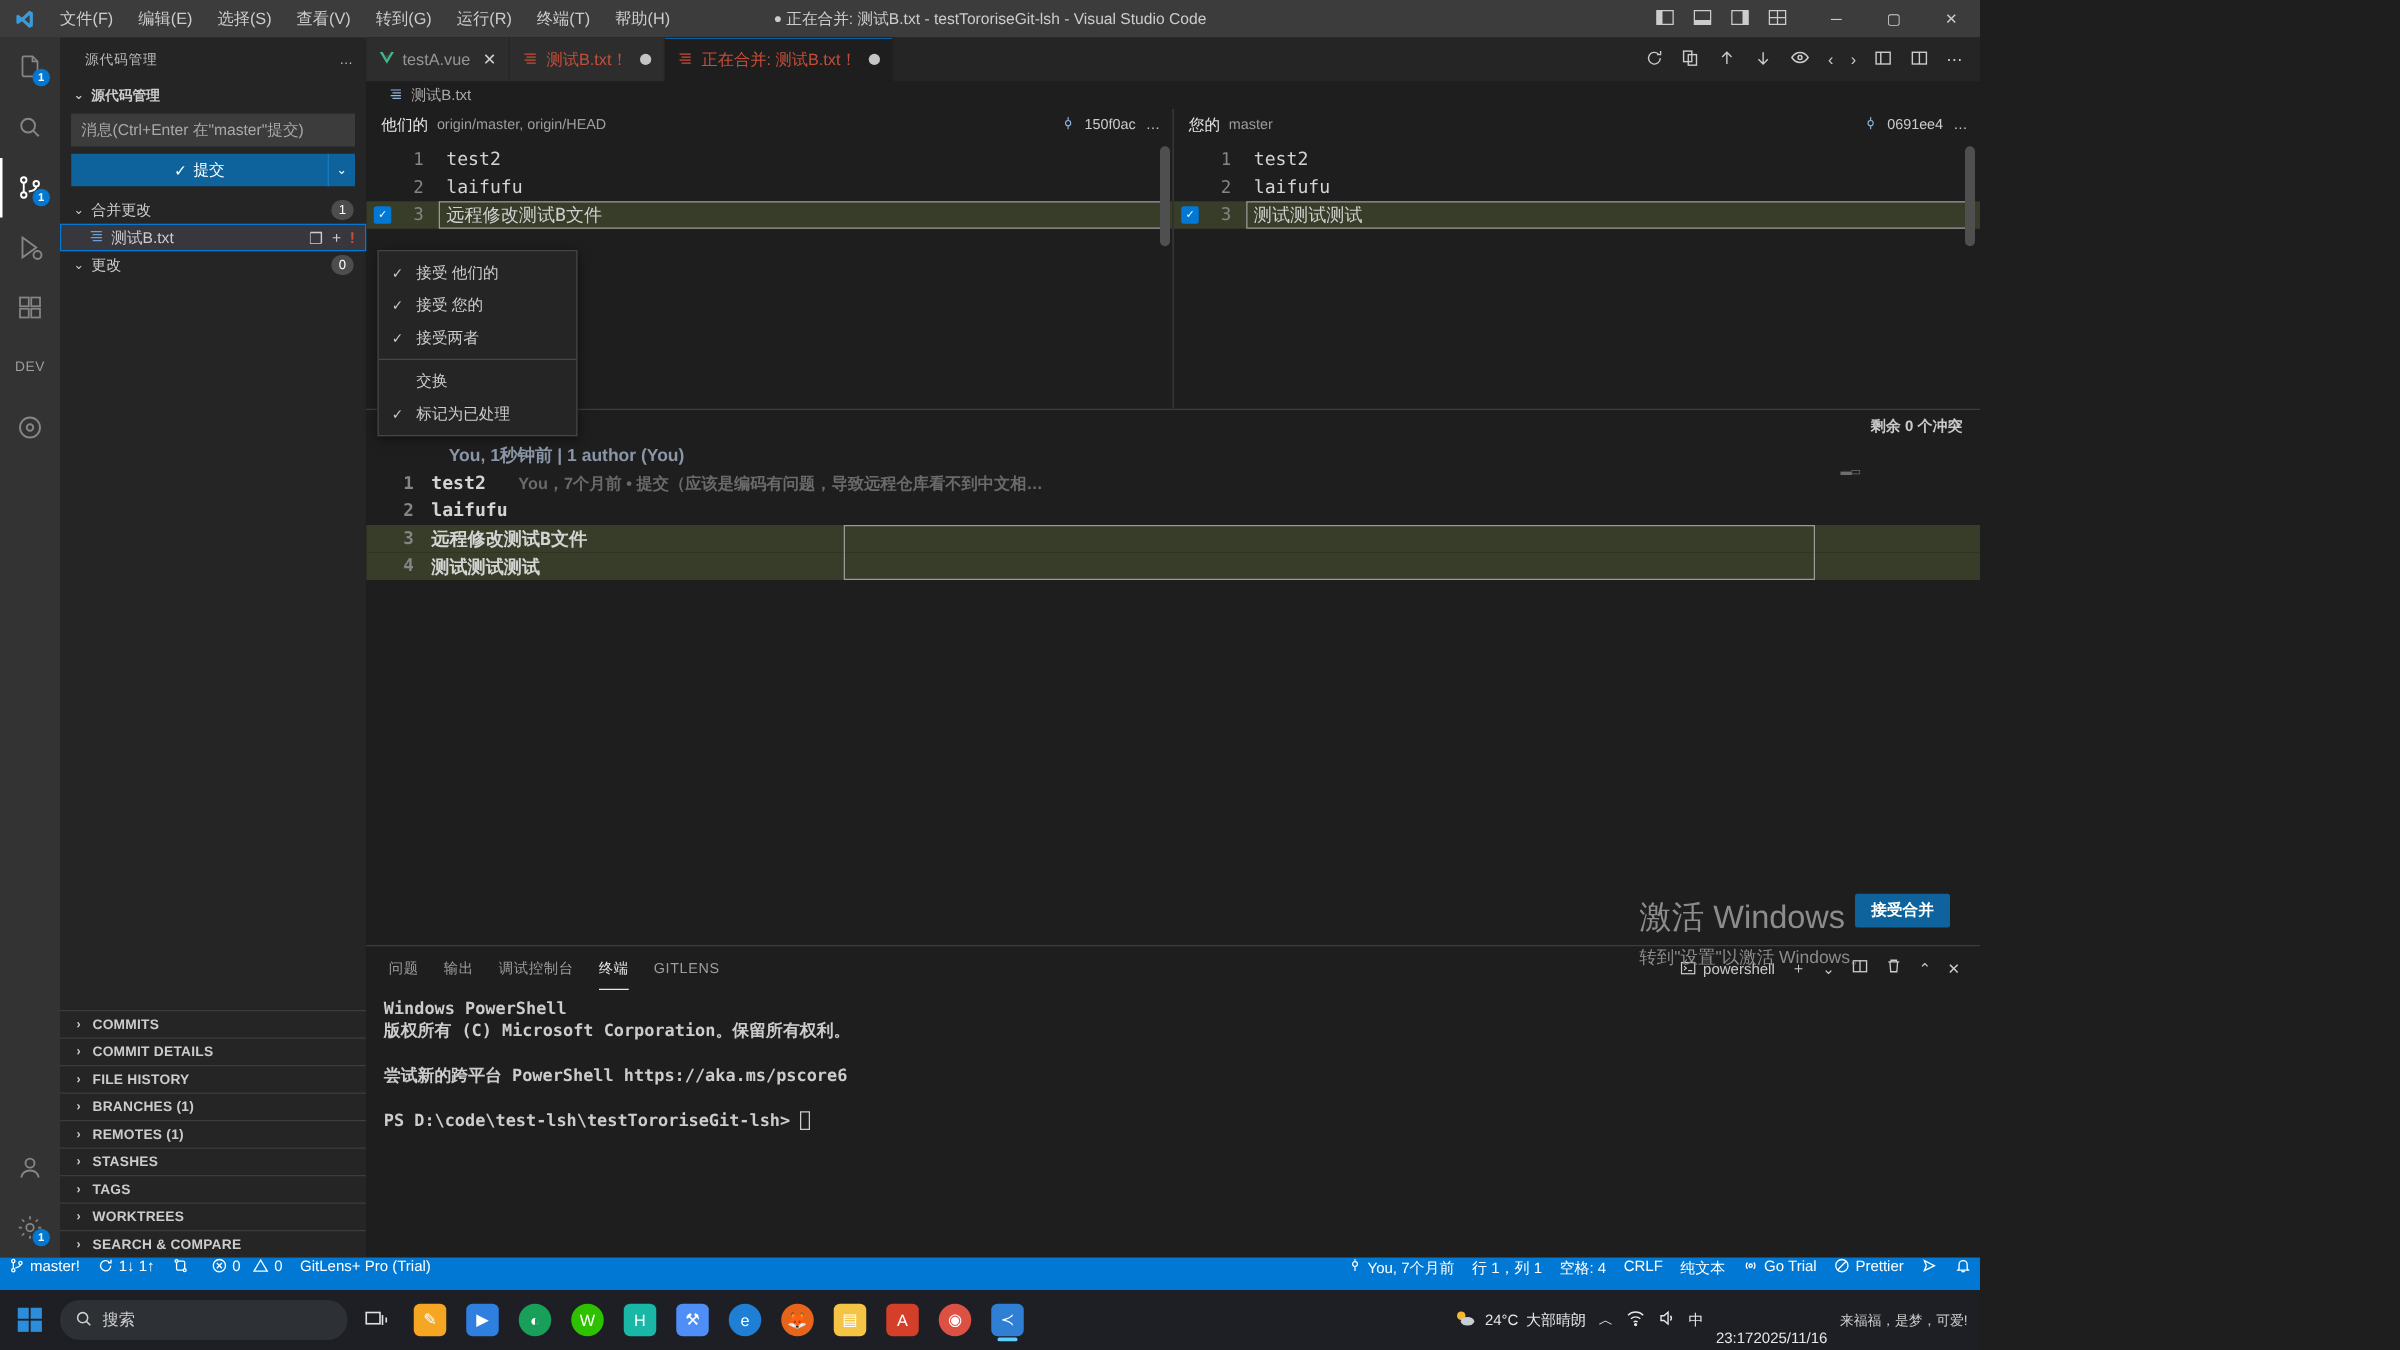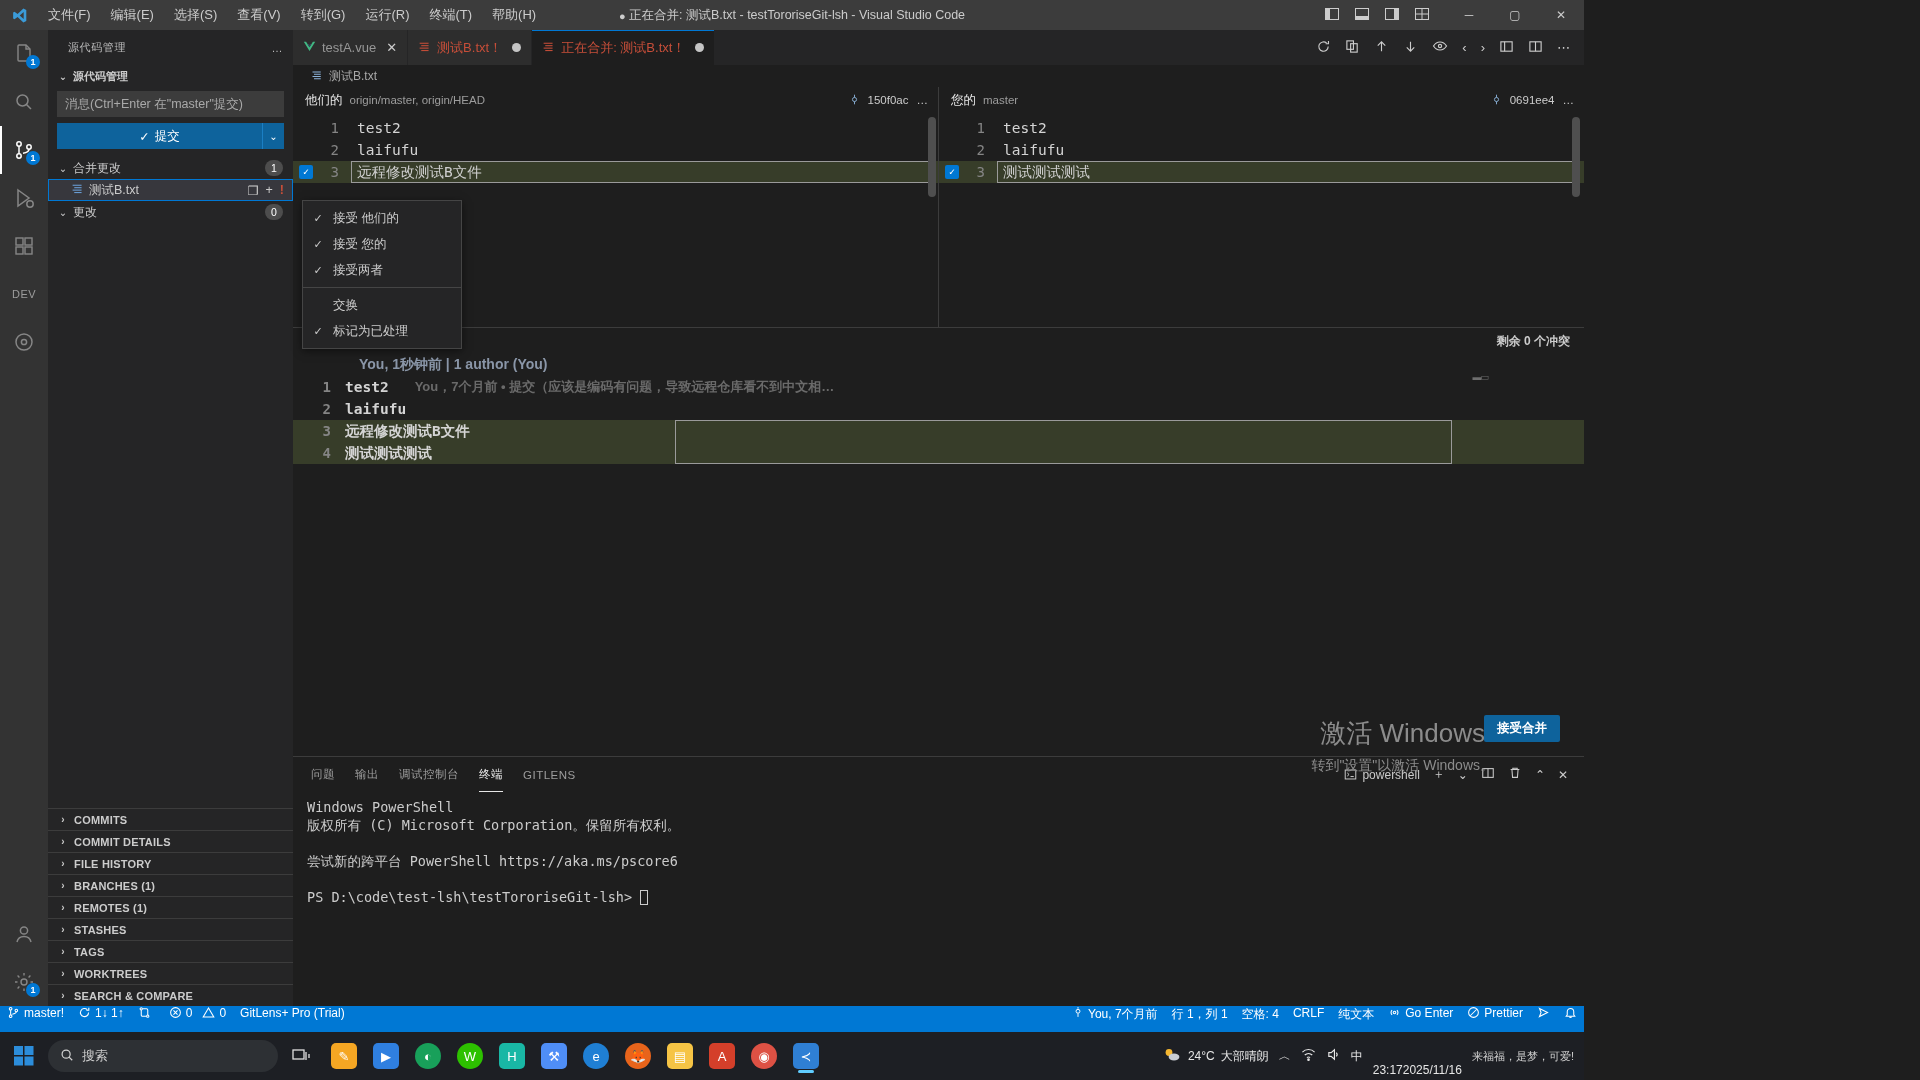--- a/index.html
+++ b/index.html
@@ -187,25 +187,25 @@
   .panel { height: 250px; flex: 0 0 250px; background: #1e1e1e; border-top: 1px solid #3c3c3c; display: flex; flex-direction: column; }
   .panel-tabs { height: 35px; display: flex; align-items: center; padding-left: 18px; gap: 20px; flex: 0 0 35px;}
   .ptab { font-size: 11.5px; color: #9d9d9d; letter-spacing: .5px; height: 35px; display: flex; align-items: center; }
   .ptab.active { color: #e7e7e7; box-shadow: inset 0 -1px 0 #e7e7e7; }
   .panel-actions { margin-left: auto; display: flex; align-items: center; gap: 13px; padding-right: 16px; color: #cccccc; font-size: 12px;}
   .pshell { display: flex; align-items: center; gap: 5px; font-size: 12px; color: #cccccc; }
   .terminal {
     flex: 1; padding: 6px 0 0 14px; font-family: "DejaVu Sans Mono", "Liberation Mono", monospace;
     font-size: 13.5px; color: #cccccc; line-height: 18px;
   }
-  .term-line { white-space: pre; }
+  .term-line { white-space: pre; font-weight: bold; }
   .cursor-block { display: inline-block; width: 8px; height: 15px; border: 1px solid #cccccc; vertical-align: -3px; }
 
   
-  .watermark { position: absolute; right: 90px; bottom: 305px; text-align: center; color: #6b6b6b; pointer-events: none; }
+  .watermark { position: absolute; right: 90px; bottom: 305px; text-align: left; color: #6b6b6b; pointer-events: none; }
   .watermark .w1 { font-size: 26px; color: #8c8c8c; }
   .watermark .w2 { font-size: 14px; color: #8c8c8c; margin-top: 6px; }
 
   
   .statusbar {
     height: 26px; flex: 0 0 26px; background: #0078d4; display: flex; align-items: center;
     color: #ffffff; font-size: 12px;
   }
   .sb-item { display: flex; align-items: flex-start; gap: 4px; padding: 0 7px; height: 26px; white-space: nowrap;}
   .sb-right { margin-left: auto; display: flex; align-items: center; }
@@ -797,21 +797,21 @@
       <div class="sb-item">空格: 4</div>
       <div class="sb-item">CRLF</div>
       <div class="sb-item">纯文本</div>
       <div class="sb-item">
         <span>
           <svg width="13" height="13" viewBox="0 0 16 16" fill="none" stroke="#ffffff" stroke-width="1.3">
               <circle cx="8" cy="8" r="1.6"></circle>
               <path d="M5 5a4.2 4.2 0 0 0 0 6M11 5a4.2 4.2 0 0 1 0 6"></path>
             </svg>
         </span>
-        <span>Go Enter</span>
+        <span>Go Trial</span>
       </div>
       <div class="sb-item">
         <span>
           <svg width="13" height="13" viewBox="0 0 16 16" fill="none" stroke="#ffffff" stroke-width="1.3">
               <circle cx="8" cy="8" r="6"></circle>
               <path d="M4 12L12 4"></path>
             </svg>
         </span>
         <span>Prettier</span>
       </div>

